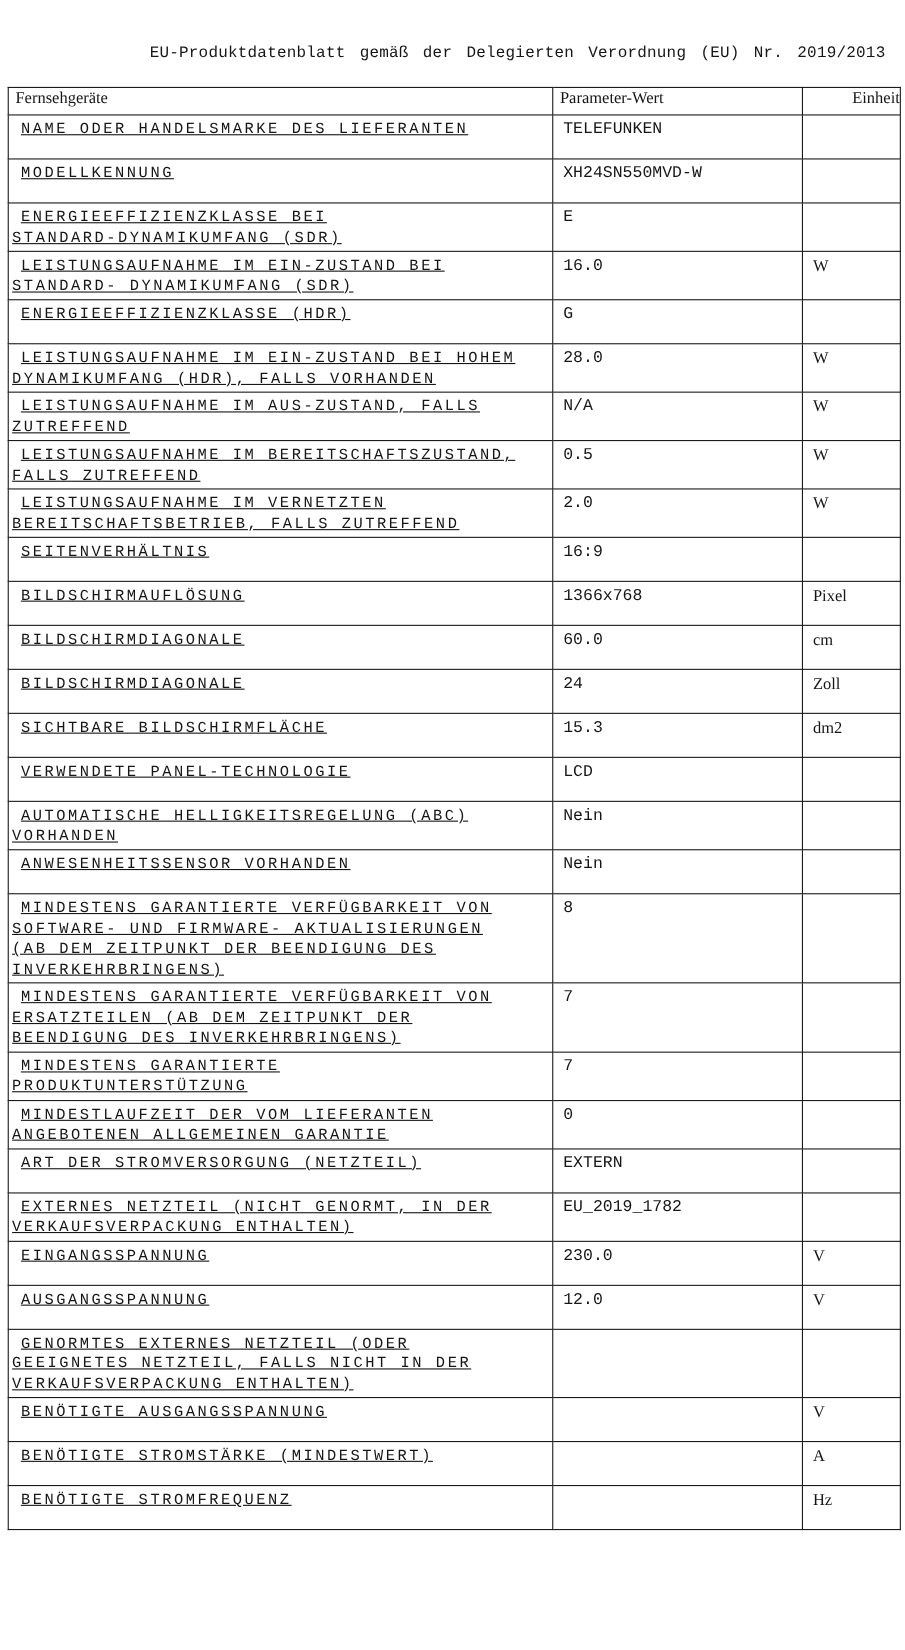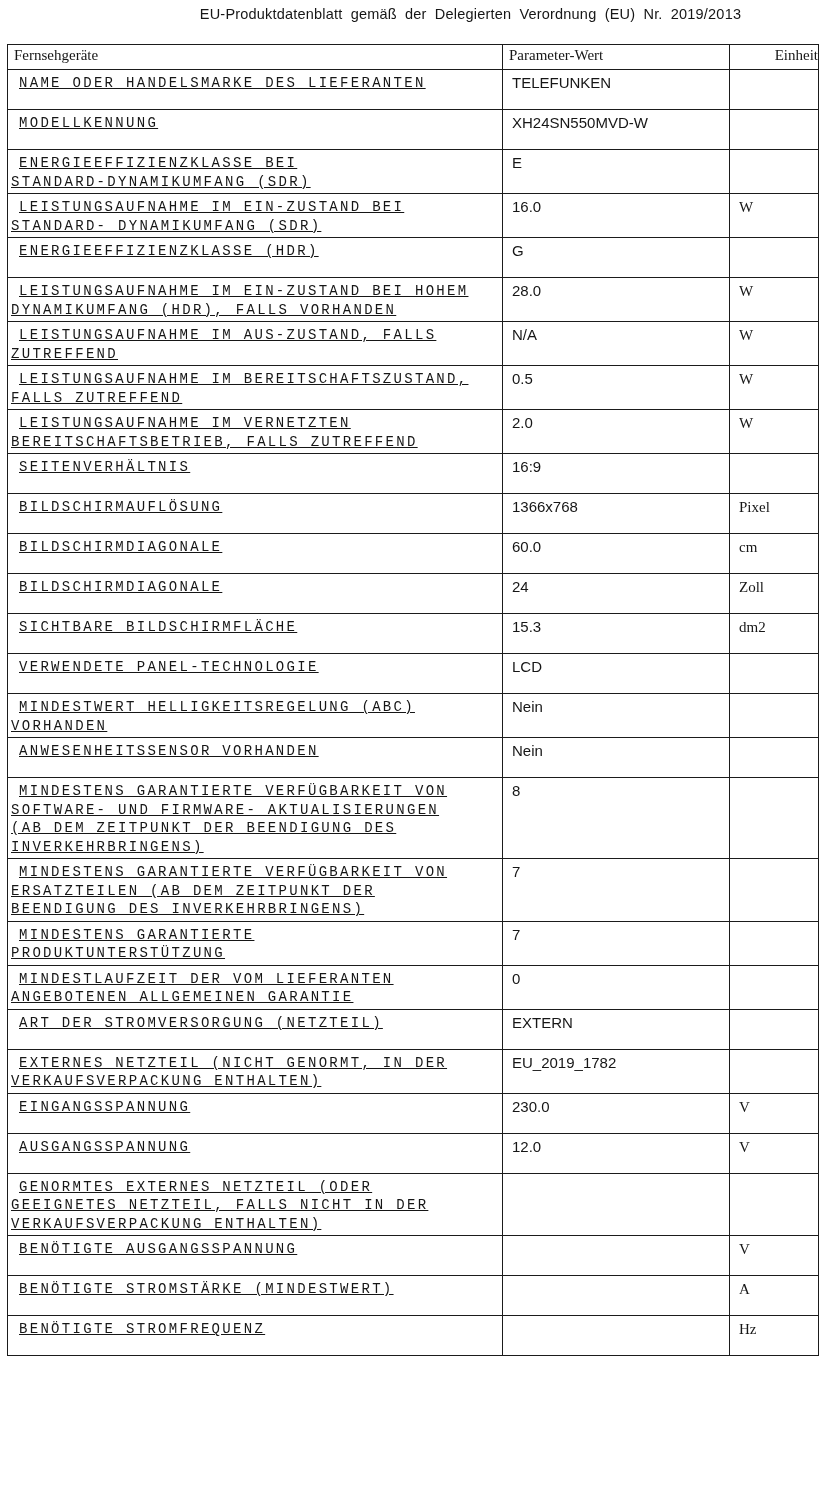--- a/index.html
+++ b/index.html
@@ -11,28 +11,29 @@
     overflow: hidden;
     color: #161616;
   }
   .page {
     position: relative;
     width: 823px;
     height: 1500px;
     background: #ffffff;
   }
   .doc-title {
-    font-family: Liberation Sans, sans-serif;
+    font-family: Liberation Mono, monospace;
     font-size: 14.5px;
     line-height: 18px;
     text-align: center;
     padding: 5px 0 0 118px;
     word-spacing: 4px;
     letter-spacing: 0.2px;
     white-space: nowrap;
+    margin-top: 35px;
   }
   table.datasheet {
     border-collapse: collapse;
     table-layout: fixed;
     width: 811px;
     margin: 21px 0 0 7px;
   }
   col.c-label { width: 495px; }
   col.c-value { width: 227px; }
   col.c-unit  { width: 89px; }
@@ -61,21 +62,21 @@
     font-family: "Liberation Mono", monospace;
     font-size: 14px;
     letter-spacing: 2.3px;
     line-height: 18.5px;
     padding: 4px 2px 2px 3px;
     text-indent: 8px;
     white-space: pre-line;
     text-decoration: underline;
   }
   td.value {
-    font-family: Liberation Sans, sans-serif;
+    font-family: Liberation Mono, monospace;
     font-size: 15px;
     line-height: 18.5px;
     padding: 4px 2px 2px 1px;
     text-indent: 8px;
     white-space: pre-line;
     margin-top: 40px;
   }
   td.unit {
     font-family: "Liberation Serif", serif;
     font-size: 15px;
@@ -178,21 +179,21 @@
           <td class="label">SICHTBARE BILDSCHIRMFLÄCHE</td>
           <td class="value">15.3</td>
           <td class="unit">dm2</td>
         </tr>
         <tr>
           <td class="label">VERWENDETE PANEL-TECHNOLOGIE</td>
           <td class="value">LCD</td>
           <td class="unit"></td>
         </tr>
         <tr>
-          <td class="label">MINDESTWERT HELLIGKEITSREGELUNG (ABC)
+          <td class="label">AUTOMATISCHE HELLIGKEITSREGELUNG (ABC)
 VORHANDEN</td>
           <td class="value">Nein</td>
           <td class="unit"></td>
         </tr>
         <tr>
           <td class="label">ANWESENHEITSSENSOR VORHANDEN</td>
           <td class="value">Nein</td>
           <td class="unit"></td>
         </tr>
         <tr>

